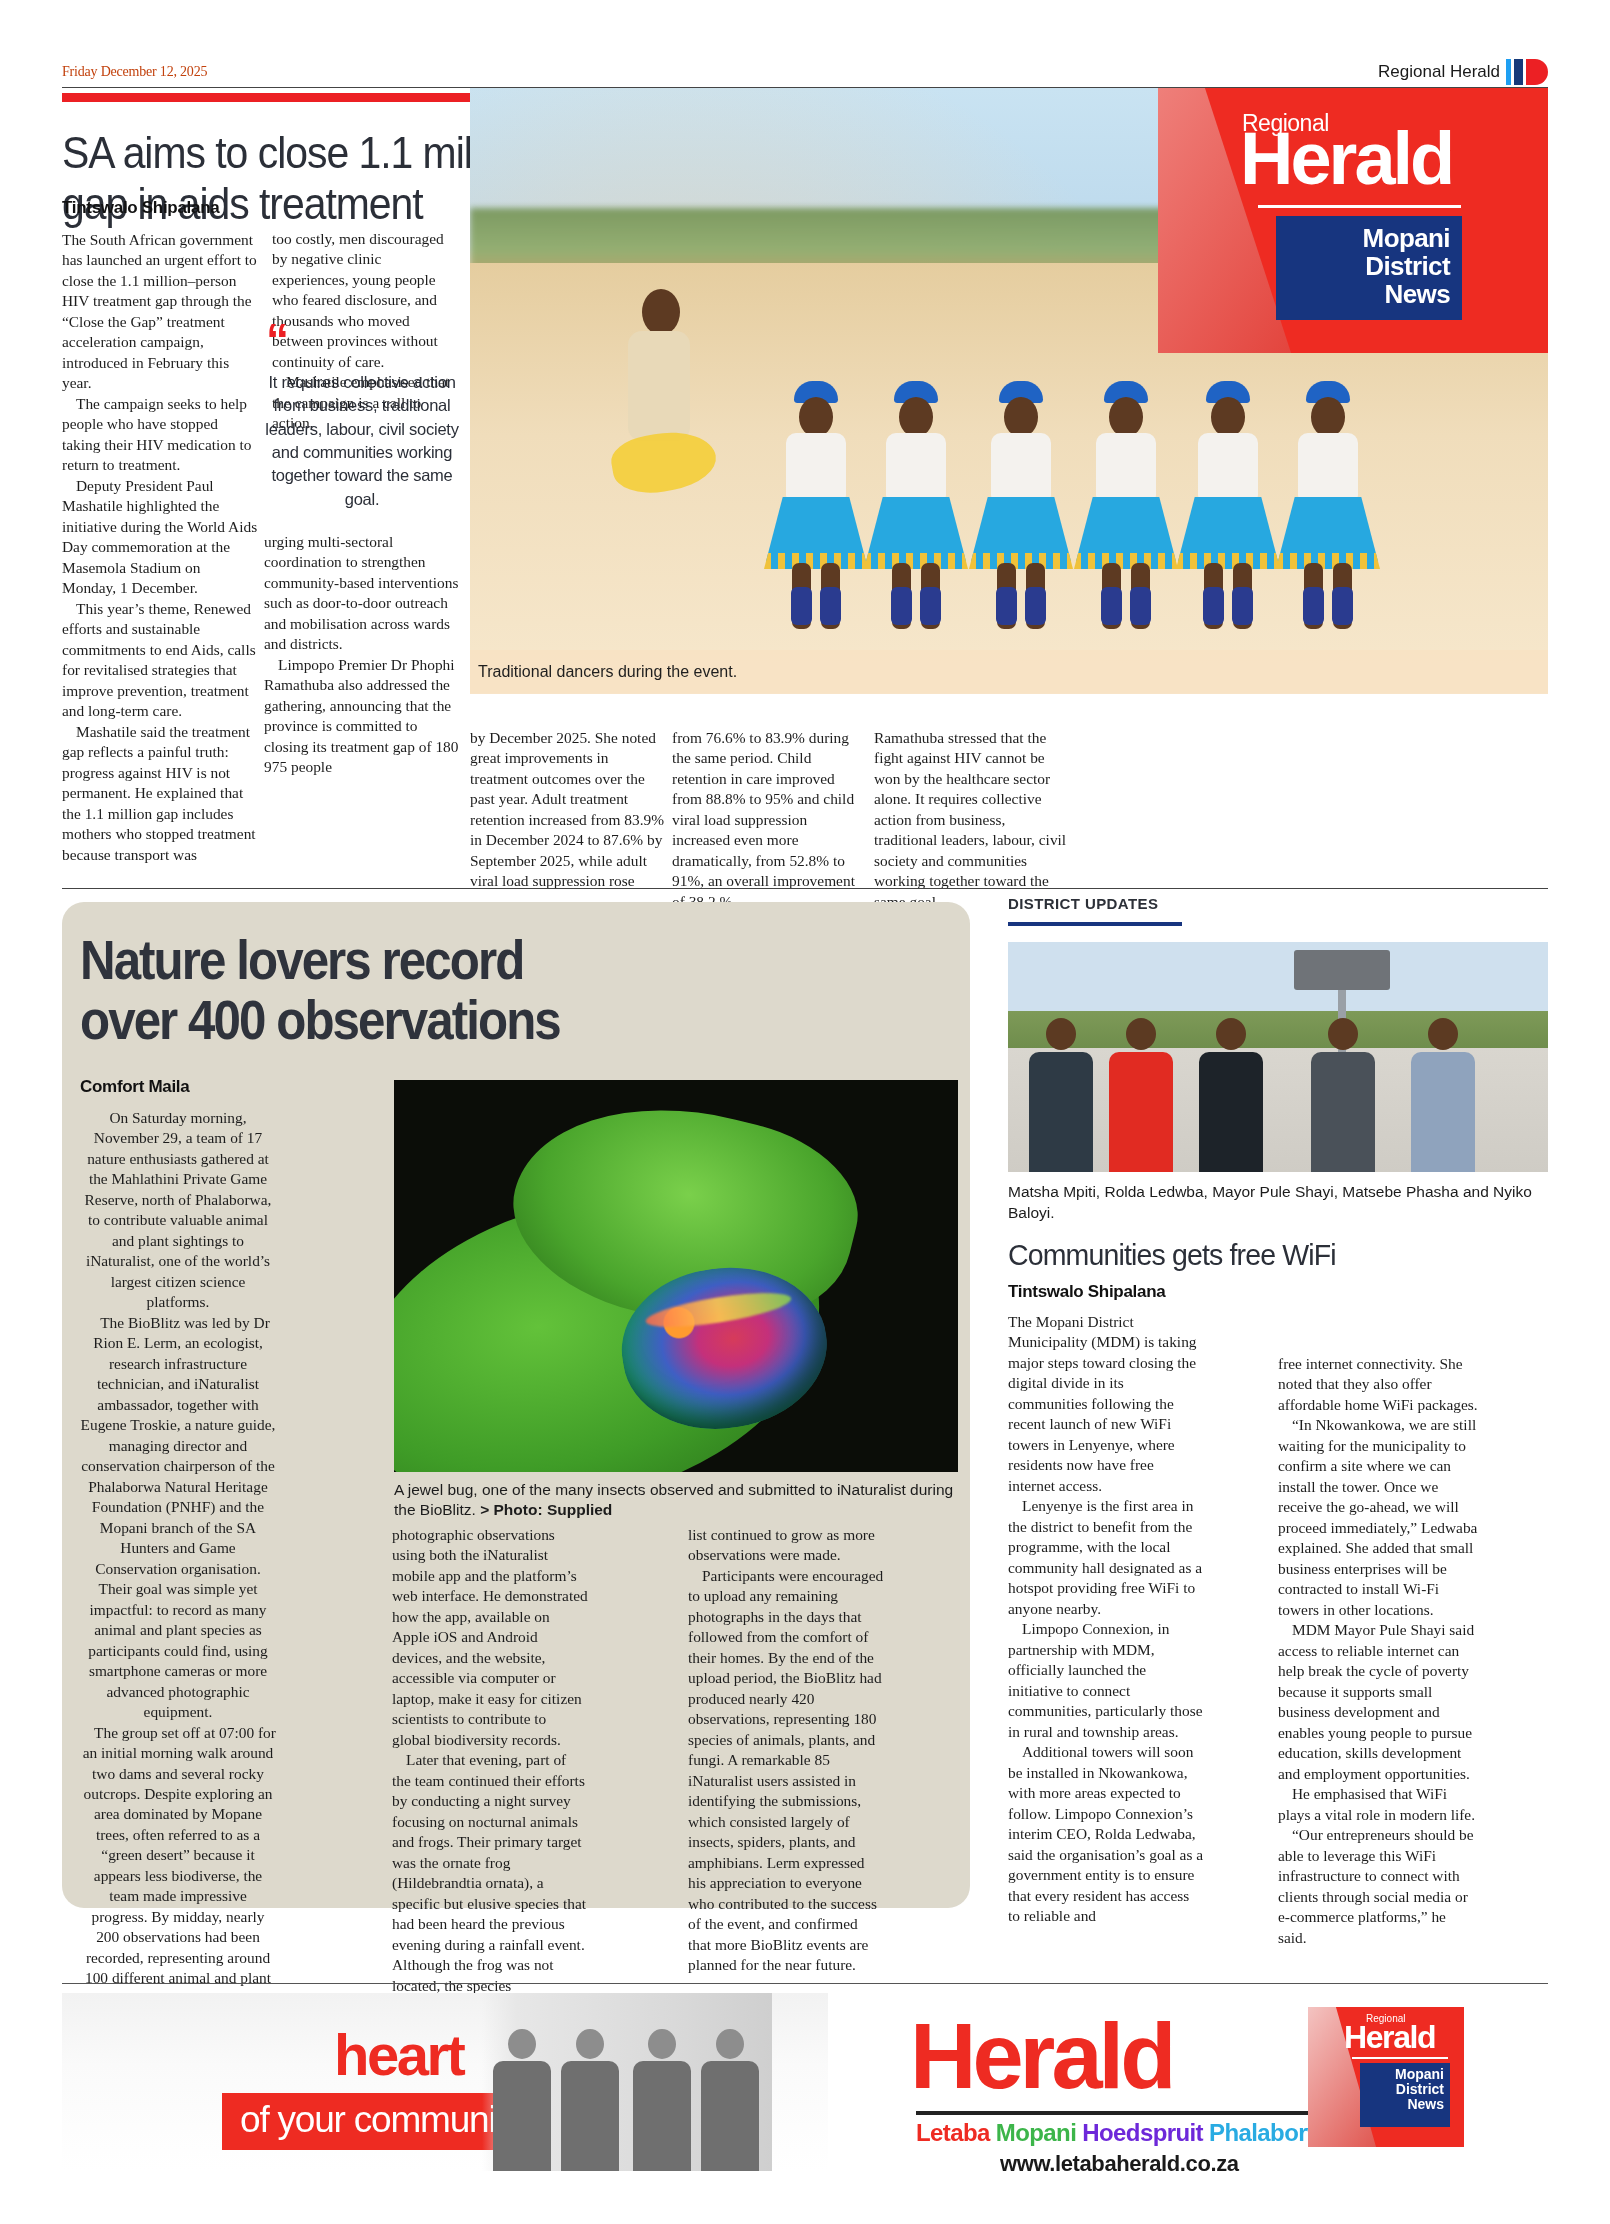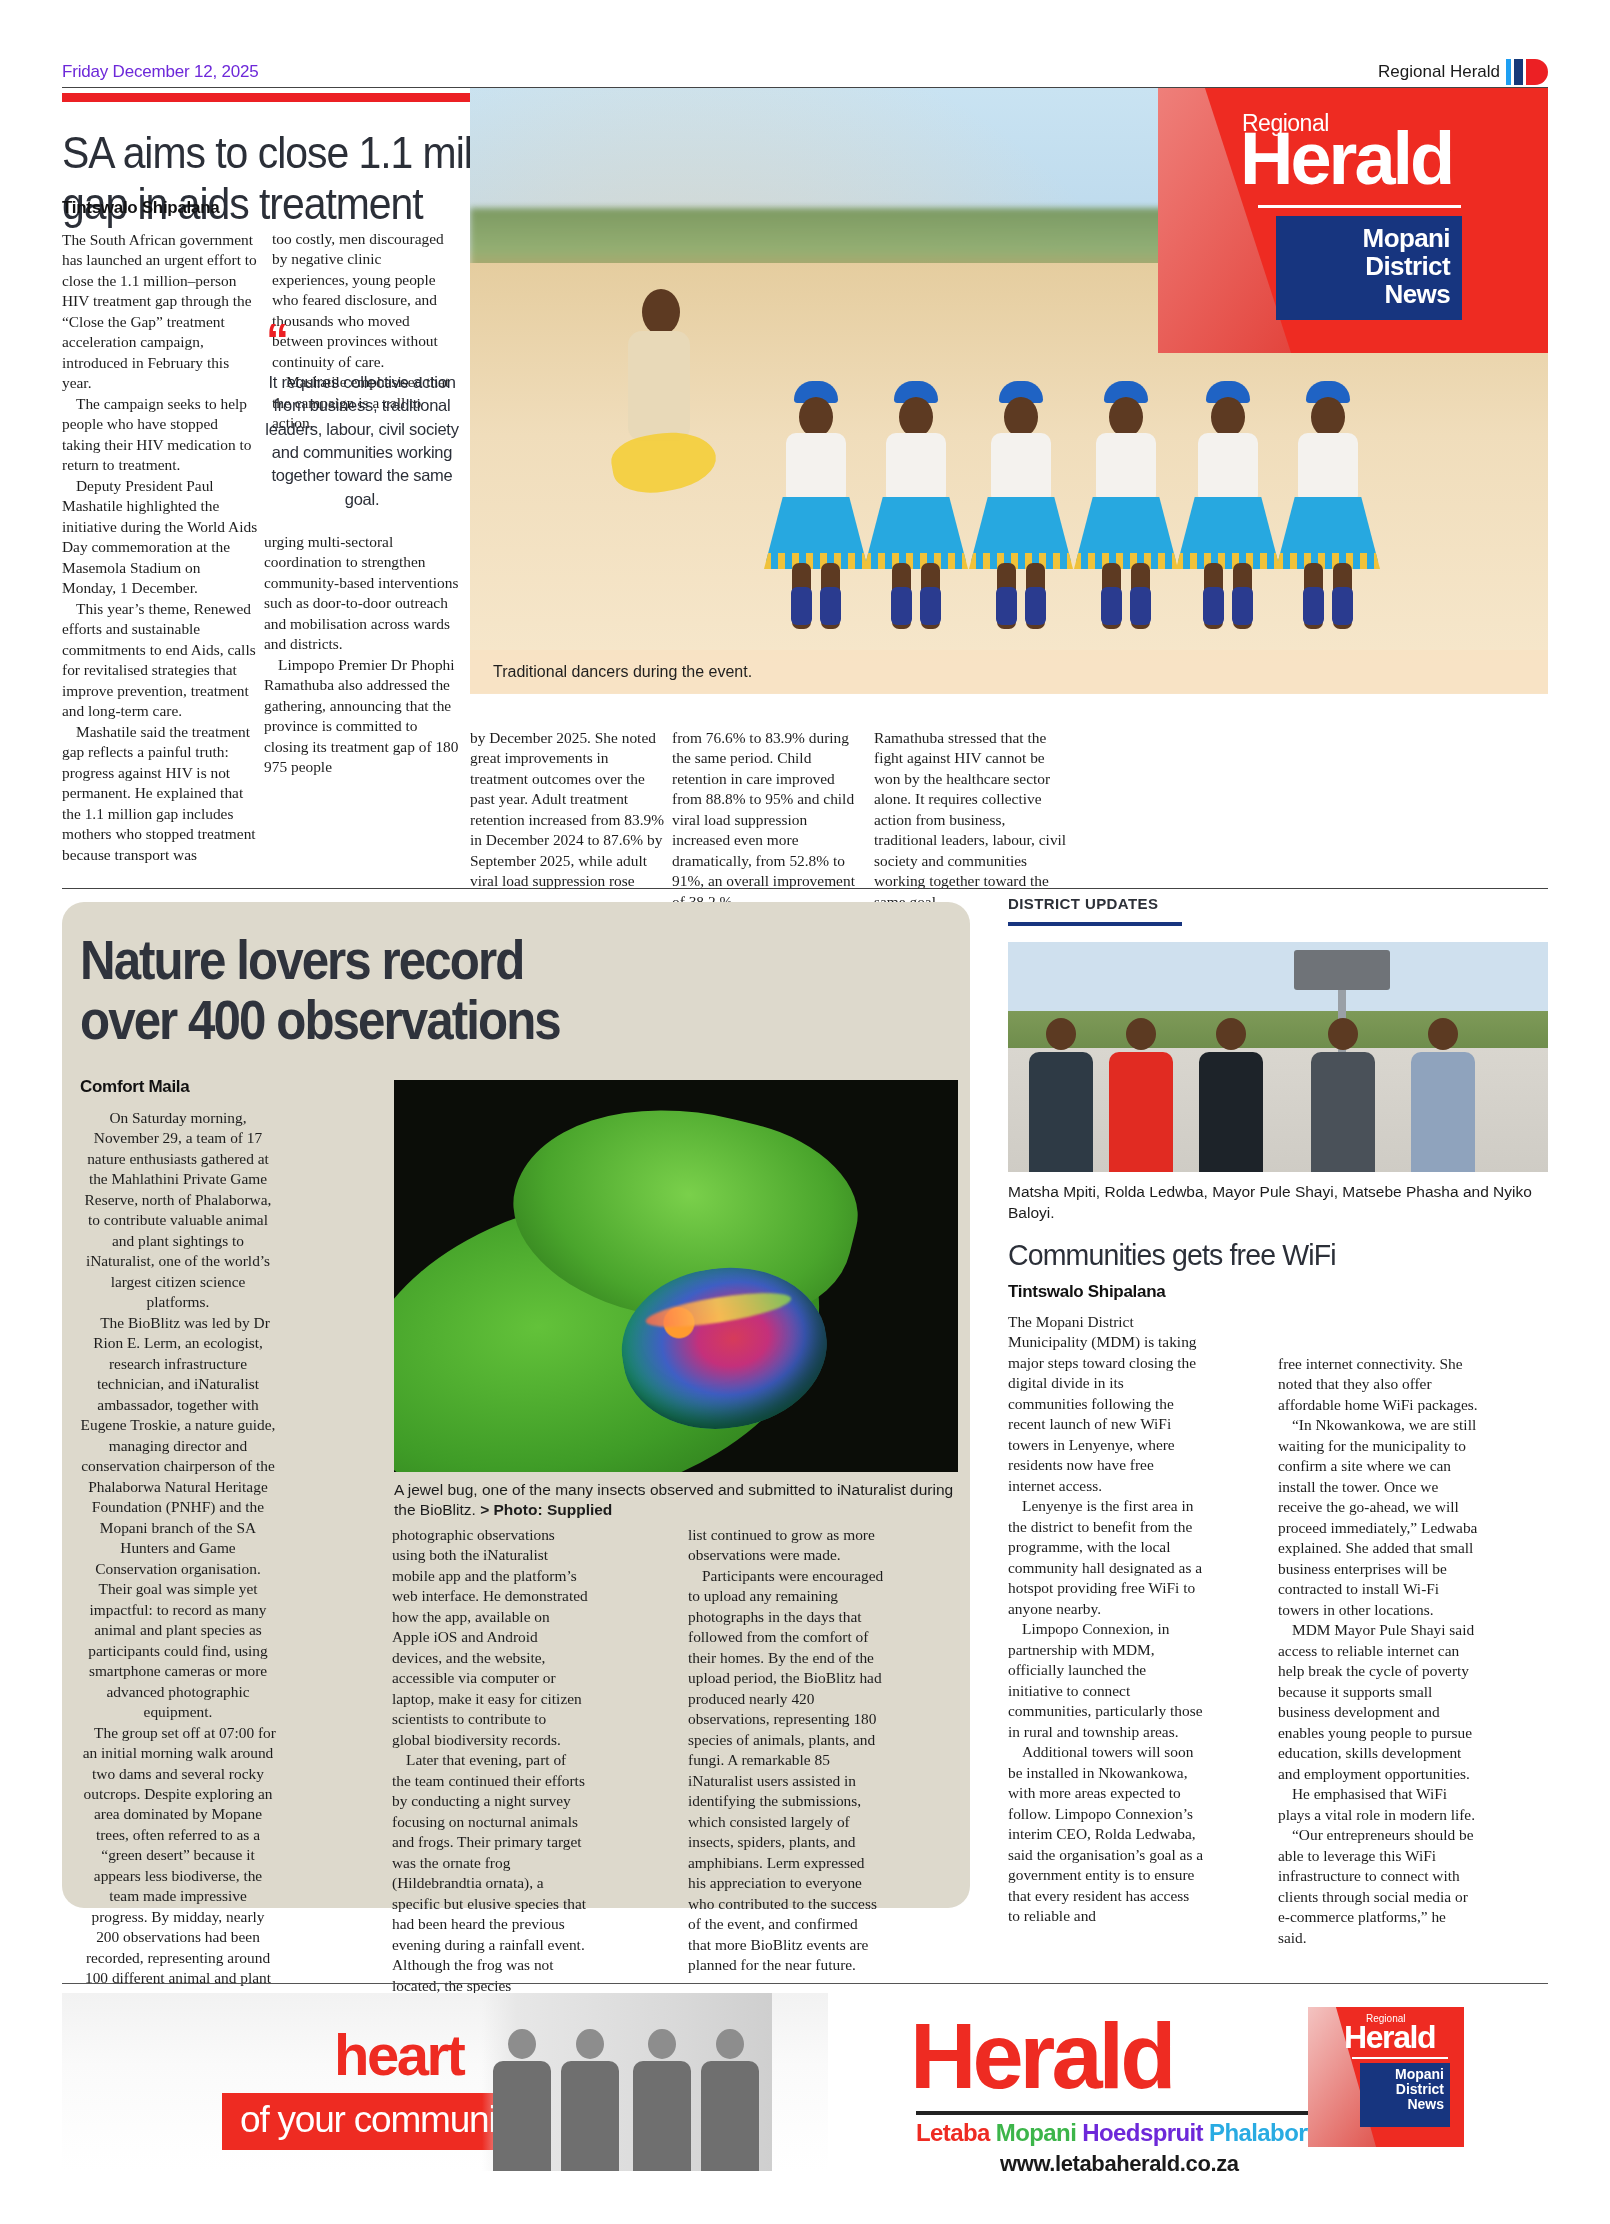--- a/index.html
+++ b/index.html
@@ -10,21 +10,21 @@
     overflow: hidden;
   }
   .page { position: relative; width: 1610px; height: 2224px; background:#fff; }
 
   
   .topbar {
     position:absolute; left:62px; top:57px; width:1486px; height:30px;
     display:flex; align-items:center; justify-content:space-between;
   }
   .topbar .date {
-    font-family:Liberation Sans, sans-serif; font-size:17px; color:#6d28d9;
+    font-family:Liberation Serif, serif; font-size:14px; color:#c2410c;
     letter-spacing:-.2px;
   }
   .topbar .rt { display:flex; align-items:center; gap:6px; }
   .topbar .rt .lbl {
     font-family:"Liberation Sans", sans-serif; font-size:17px; color:#1a1a1a;
   }
   .flagmark { display:flex; align-items:center; height:26px; }
   .flagmark i { display:block; height:26px; }
   .fm1 { width:5px; background:#1e9ff2; }
   .fm2 { width:9px; background:#173a7a; margin-left:3px; }
@@ -141,21 +141,21 @@
     background:#f3cf3f; border-radius:40% 60% 50% 50%; transform:rotate(-10deg);
     opacity:.95;
   }
   .hero .num {
     position:absolute; right:160px; top:236px;
     font-family:"Liberation Sans", sans-serif; font-weight:bold;
     font-size:22px; color:#4a3c2a; opacity:.55;
   }
   .hero-caption {
     position:absolute; left:470px; top:650px; width:1078px; height:44px;
-    display:flex; align-items:center; padding-left:23px;
+    display:flex; align-items:center; padding-left:8px;
     background:rgba(248,226,196,.93);
     font-family:"Liberation Sans", sans-serif; font-size:16px; color:#1f1f1f;
   }
 
   
   .masthead {
     position:absolute; right:0; top:0; width:390px; height:265px;
     background:#ee2b22; border-radius:0 0 0 0;
     overflow:hidden;
   }

